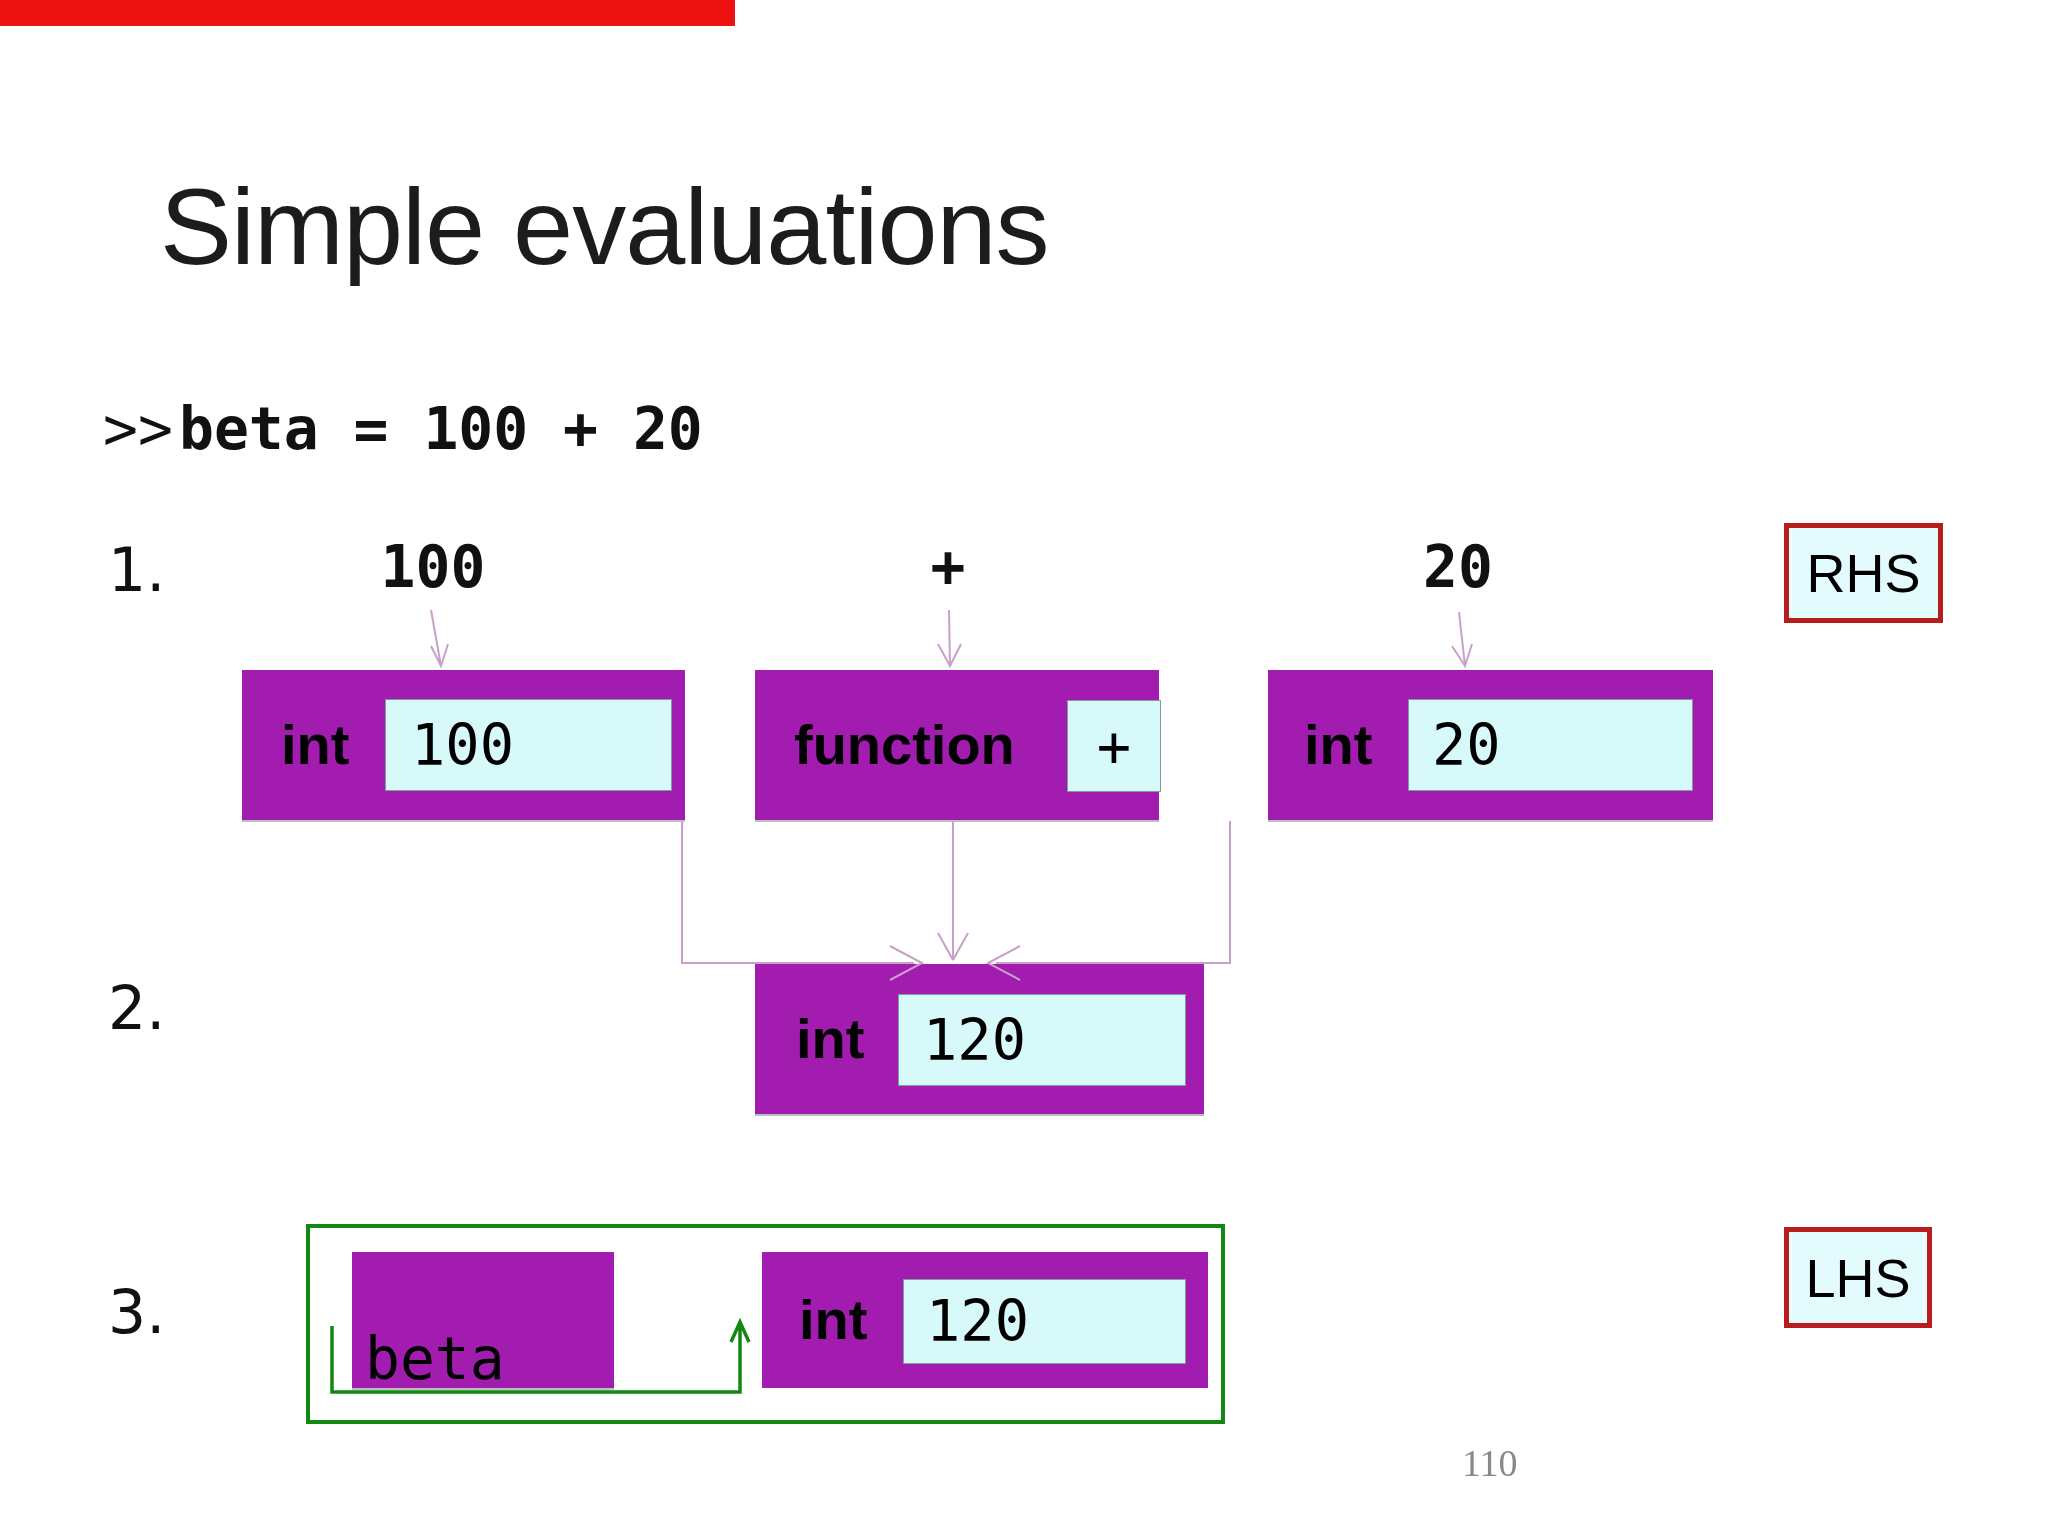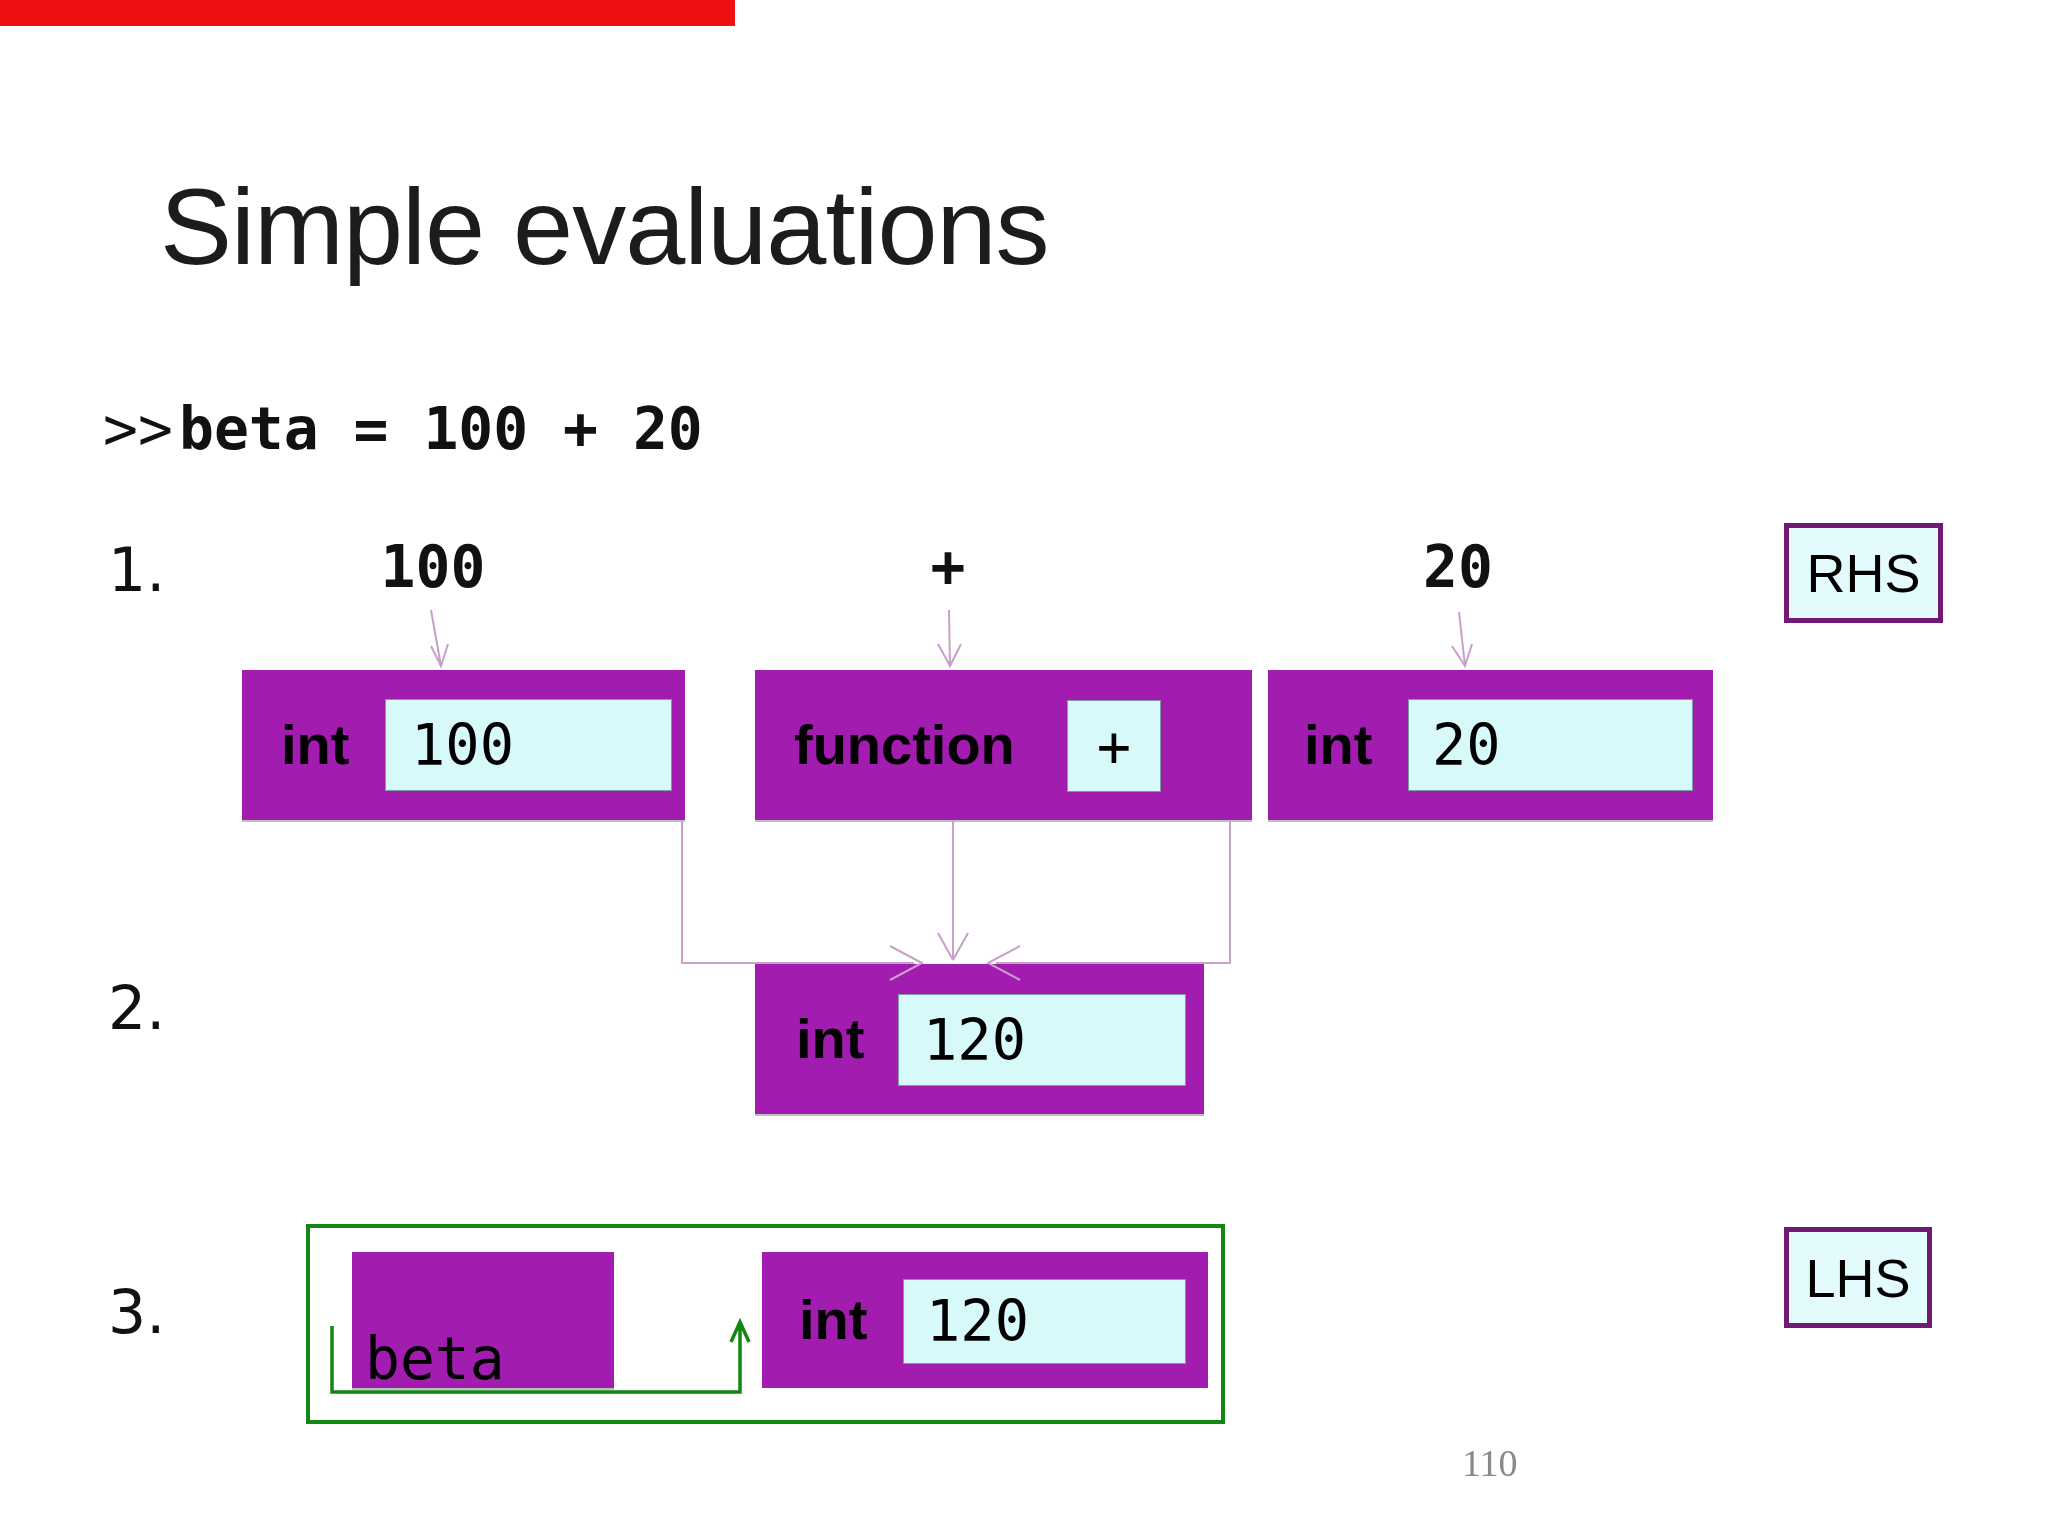--- a/index.html
+++ b/index.html
@@ -35,32 +35,32 @@
     position:absolute;font-size:56px;font-weight:bold;color:#000;line-height:1;
     top:50%;transform:translateY(-50%);white-space:nowrap;
   }
   .vbox{
     position:absolute;background:#d7f9fa;border:1px solid rgba(70,90,100,0.6);
     font-size:57px;line-height:1;color:#000;display:flex;align-items:center;white-space:pre;
   }
   #box-100{left:217px;top:670px;width:443px;height:150px;}
   #box-100 .type-label{left:39px;}
   #box-100 .vbox{left:143px;top:29px;width:260px;height:90px;padding-left:25px;}
-  #box-fn{left:730px;top:670px;width:497px;height:150px;}
+  #box-fn{left:730px;top:670px;width:404px;height:150px;}
   #box-fn .type-label{left:39px;}
   #box-fn .vbox{left:312px;top:30px;width:92px;height:90px;justify-content:center;padding-left:0;}
   #box-20{left:1243px;top:670px;width:445px;height:150px;}
   #box-20 .type-label{left:36px;}
   #box-20 .vbox{left:140px;top:29px;width:260px;height:90px;padding-left:23px;}
   #box-120{left:730px;top:964px;width:449px;height:150px;}
   #box-120 .type-label{left:41px;}
   #box-120 .vbox{left:143px;top:30px;width:262px;height:90px;padding-left:24px;}
   
   .side-tag{
-    background:#e3fbfd;border:5px solid #701a75;color:#000;
+    background:#e3fbfd;border:5px solid #b91c1c;color:#000;
     display:flex;align-items:center;justify-content:center;
     font-size:54px;line-height:1;
   }
   #rhs-tag{left:1784px;top:523px;width:149px;height:90px;}
   #lhs-tag{left:1784px;top:1227px;width:138px;height:91px;}
   
   #lhs-outline{left:306px;top:1224px;width:911px;height:192px;border:4px solid #128812;background:#fff;}
   #beta-box{left:327px;top:1252px;width:262px;height:136px;display:flex;align-items:flex-end;}
   #beta-box .var-label{font-size:58px;line-height:1;padding-left:13px;color:#000;}
   #box-120b{left:737px;top:1252px;width:446px;height:136px;box-shadow:none;}

